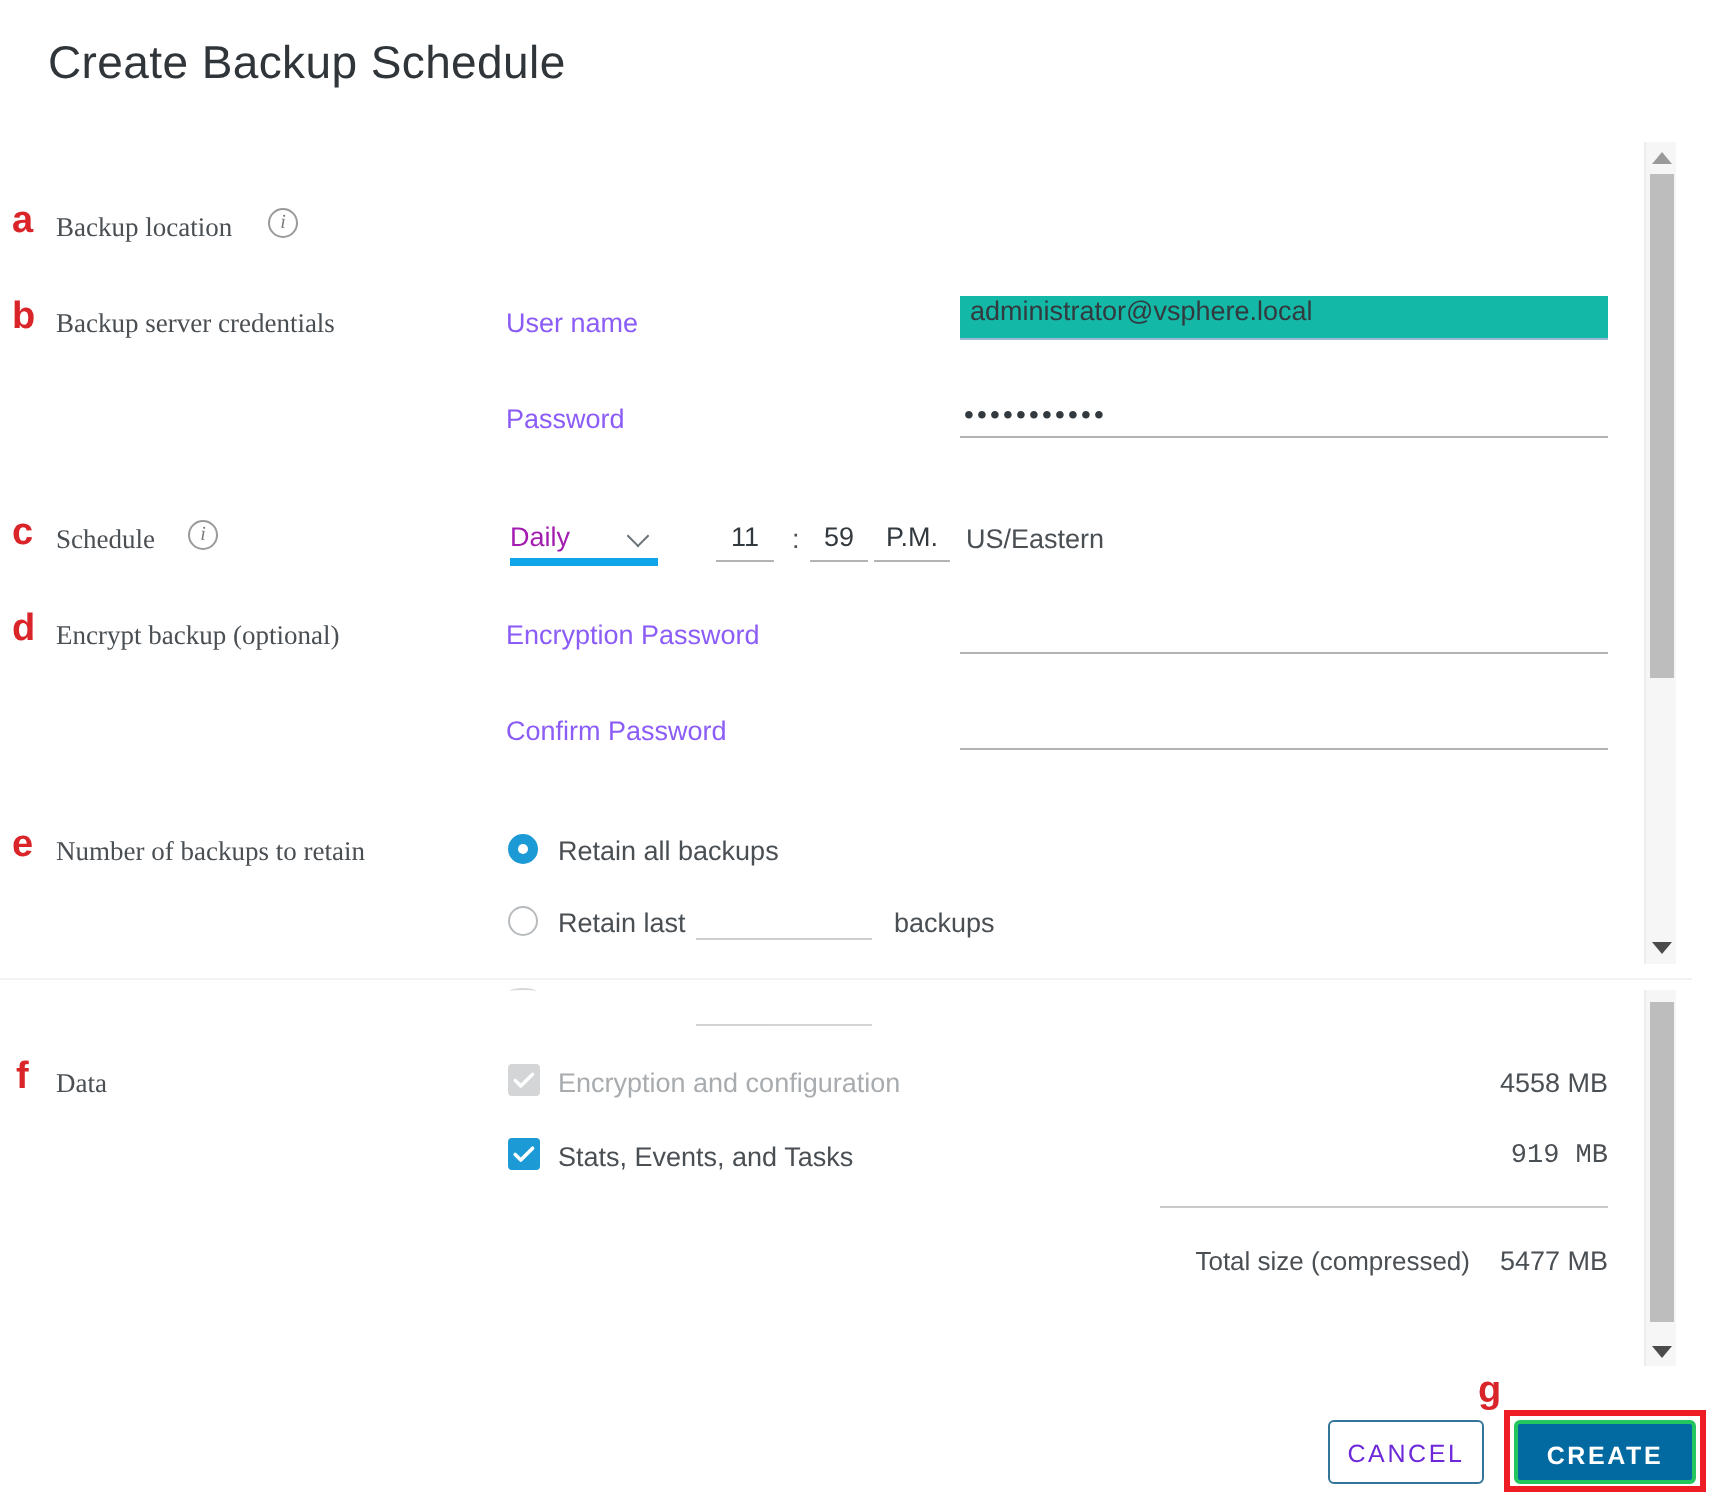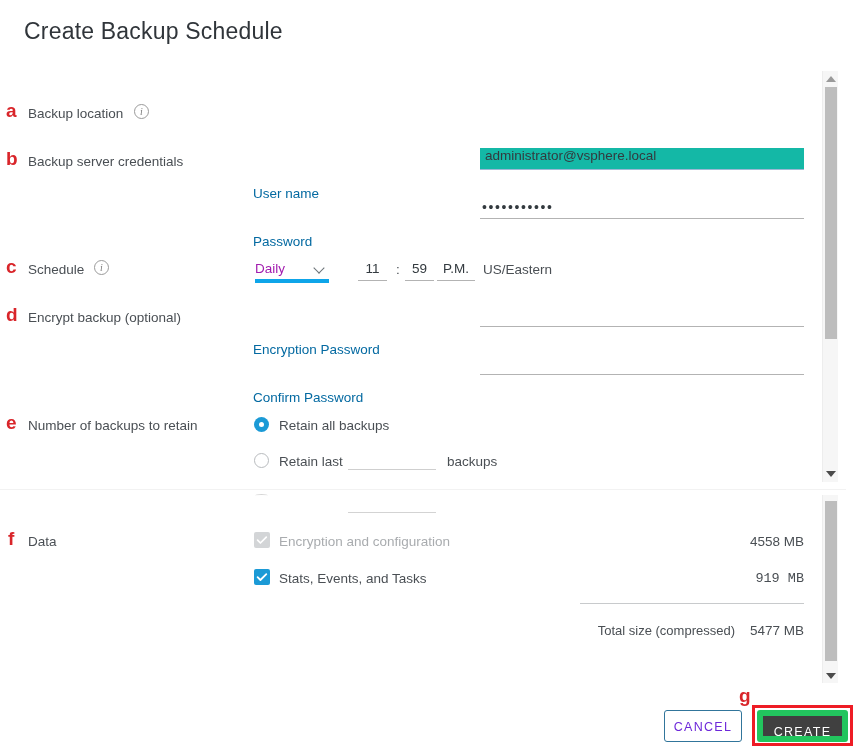--- a/index.html
+++ b/index.html
@@ -37,28 +37,28 @@
     font-family: "Liberation Sans", sans-serif;
   }
 
   
   .flabel {
     position: absolute;
     font-size: 13.5px;
     color: #4a4f54;
     white-space: nowrap;
     line-height: 1;
+    font-family: Liberation Serif, serif;
   }
   .sublabel {
     position: absolute;
     font-size: 13.5px;
-    color: #0369a1;
+    color: #8b5cf6;
     white-space: nowrap;
     line-height: 1;
-    margin-top: 32px;
   }
 
   
   .infoicon {
     position: absolute;
     width: 15px; height: 15px;
     border: 1px solid #9a9a9a;
     border-radius: 50%;
     color: #7d7d7d;
     font-size: 10px;
@@ -224,23 +224,24 @@
     border-radius: 3px;
     line-height: 32px;
     height: 32px;
   }
   .btn-cancel {
     border: 1px solid #31759b;
     color: #6d28d9;
     background: #ffffff;
   }
   .btn-create {
-    background: #404040;
+    background: #0369a1;
     color: #ffffff;
-    border: 6px solid #22c55e;
+    border: 2px solid #22c55e;
+    font-weight: bold;
   }
   .redbox {
     position: absolute;
     border: 3px solid #ee1c25;
   }
   .seam {
     position: absolute;
     left: 0; width: 846px;
     border-top: 1px solid #f2f2f2;
   }

